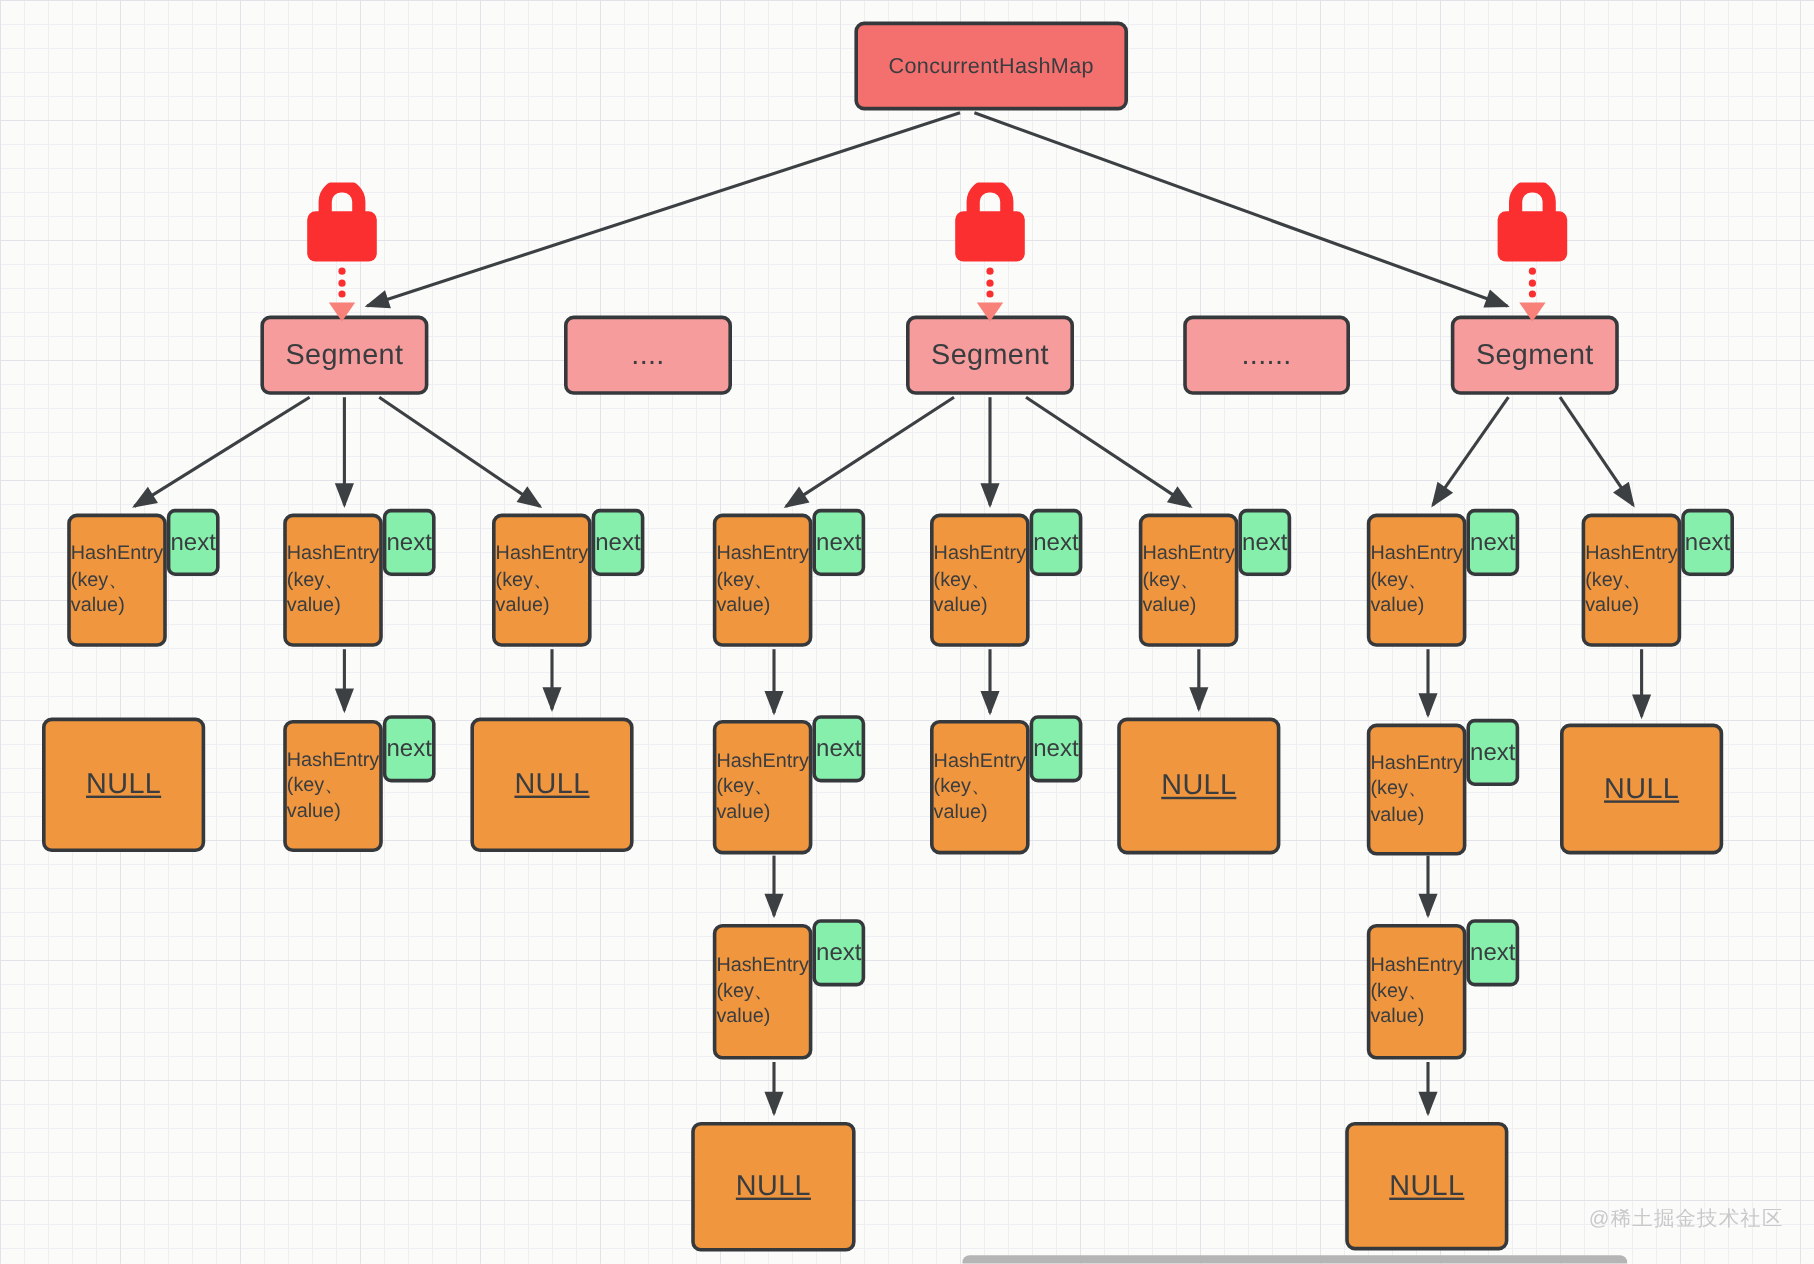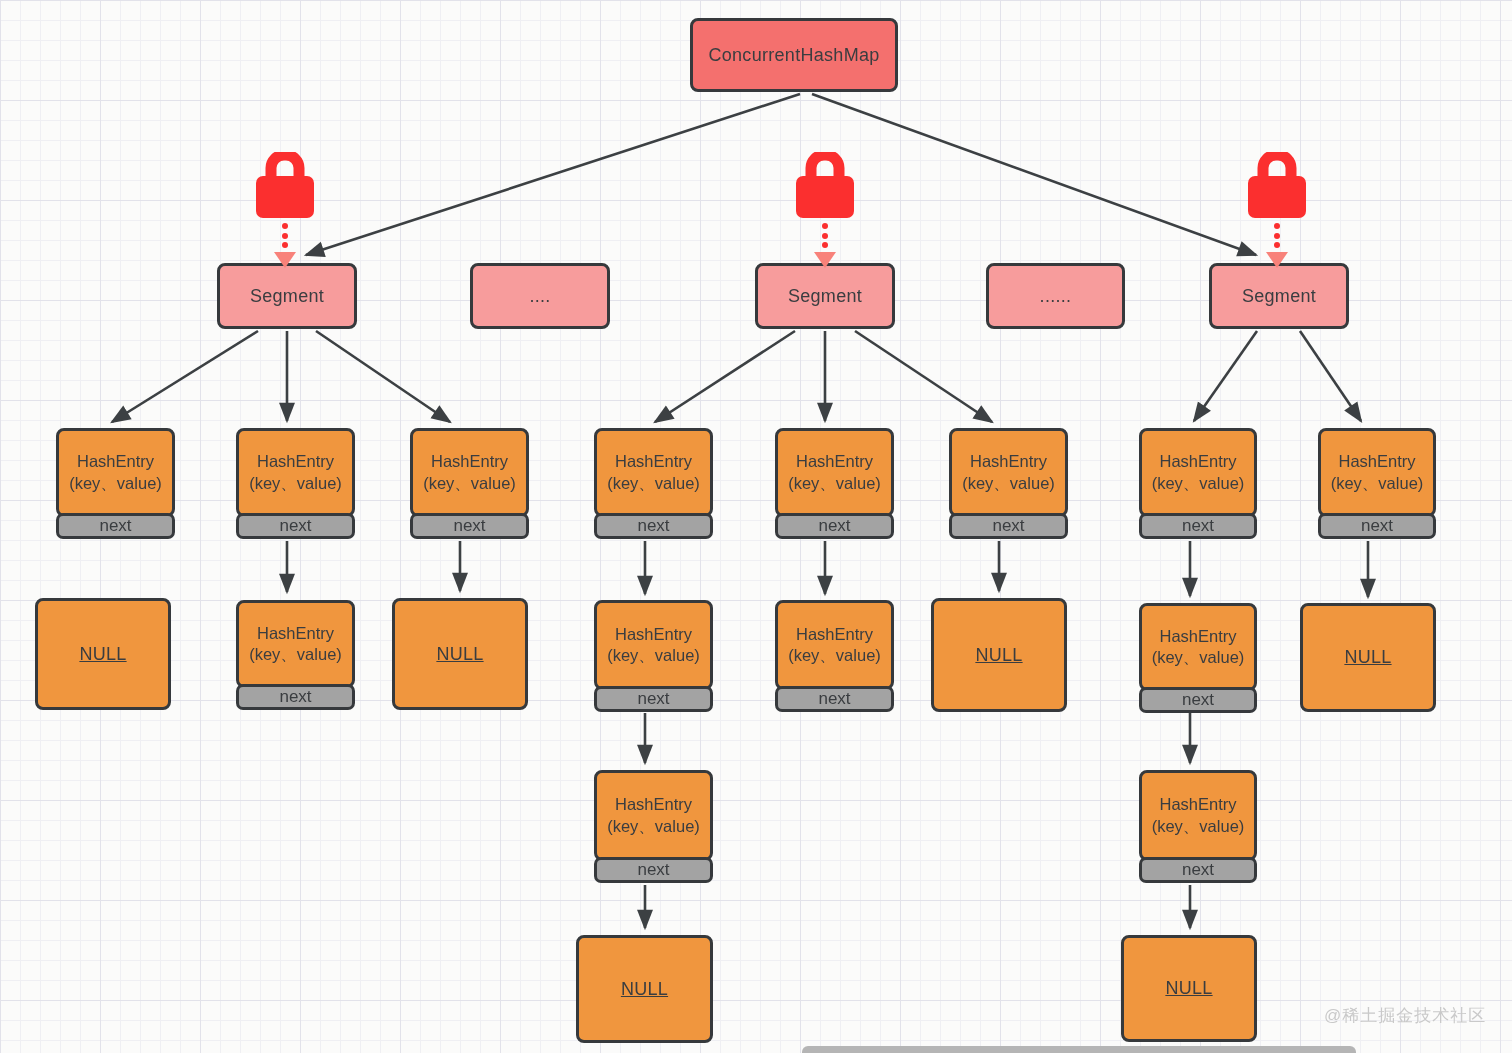--- a/index.html
+++ b/index.html
@@ -14,36 +14,36 @@
       linear-gradient(90deg,#efeff3 1px, transparent 1px);
     background-size:100px 100px,100px 100px,20px 20px,20px 20px;
     color:#3a3d40;
   }
   .node{
     position:absolute;
     border:3px solid #36393c;
     border-radius:8px;
     display:flex;align-items:center;justify-content:center;
     box-sizing:border-box;
-    font-size:18px;
+    font-size:24px;
     letter-spacing:.3px;
   }
   .root{background:#f4706e;font-size:18px;}
   .seg{background:#f79c9c;}
   .nullbox{background:#f0963e;text-decoration:underline;}
-  .entry{position:absolute;display:flex;flex-direction:column;box-sizing:border-box;padding-left:18px;}
+  .entry{position:absolute;display:flex;flex-direction:row;box-sizing:border-box;padding-left:18px;}
   .entry-top{
     flex:1;background:#f0963e;border:3px solid #36393c;border-radius:8px;
     display:flex;flex-direction:column;align-items:center;justify-content:center;
     line-height:1.3;font-size:16.5px;box-sizing:border-box;z-index:1;
   }
   .entry-next{
-    height:26px;background:#a3a3a3;border:3px solid #36393c;border-radius:7px;
+    height:56px;background:#86efac;border:3px solid #36393c;border-radius:7px;
     display:flex;align-items:center;justify-content:center;
-    font-size:17px;margin-top:-4px;box-sizing:border-box;z-index:2;
+    font-size:20px;margin-top:-4px;box-sizing:border-box;z-index:2;
   }
   .wires{position:absolute;left:0;top:0;pointer-events:none;z-index:3;}
   .wires line{stroke:#3c4043;stroke-width:2.6;}
   .lock{position:absolute;width:60px;height:116px;z-index:2;}
   .watermark{
     position:absolute;left:1324px;top:1004px;width:170px;
     color:#c9c9c9;font-size:17px;letter-spacing:1px;white-space:nowrap;
   }
   .hscroll{
     position:absolute;left:802px;top:1046px;width:554px;height:12px;
@@ -75,21 +75,21 @@
   <line x1="825" y1="541" x2="825" y2="594" marker-end="url(#ah)"></line>
   <line x1="999" y1="541" x2="999" y2="591" marker-end="url(#ah)"></line>
   <line x1="1190" y1="541" x2="1190" y2="596" marker-end="url(#ah)"></line>
   <line x1="1368" y1="541" x2="1368" y2="597" marker-end="url(#ah)"></line>
   <line x1="645" y1="713" x2="645" y2="763" marker-end="url(#ah)"></line>
   <line x1="1190" y1="713" x2="1190" y2="763" marker-end="url(#ah)"></line>
   <line x1="645" y1="885" x2="645" y2="928" marker-end="url(#ah)"></line>
   <line x1="1190" y1="885" x2="1190" y2="928" marker-end="url(#ah)"></line>
 </svg>
 
-<div class="node root" style="left:690px;top:18px;width:208px;height:74px">
+<div class="node root" style="left:712px;top:18px;width:228px;height:74px">
   <span>ConcurrentHashMap</span>
 </div>
 
 <svg class="lock" style="left:255px;top:152px" viewBox="0 0 60 116">
   <rect x="16" y="3" width="28" height="36" rx="13" fill="none" stroke="#fb2f2f" stroke-width="11"></rect>
   <rect x="1" y="24" width="58" height="42" rx="7" fill="#fb2f2f"></rect>
   <circle cx="30" cy="74" r="3" fill="#fb2f2f"></circle>
   <circle cx="30" cy="84" r="3" fill="#fb2f2f"></circle>
   <circle cx="30" cy="93" r="3" fill="#fb2f2f"></circle>
   <path d="M19,100 L41,100 L30,116 Z" fill="#f8827a"></path>

